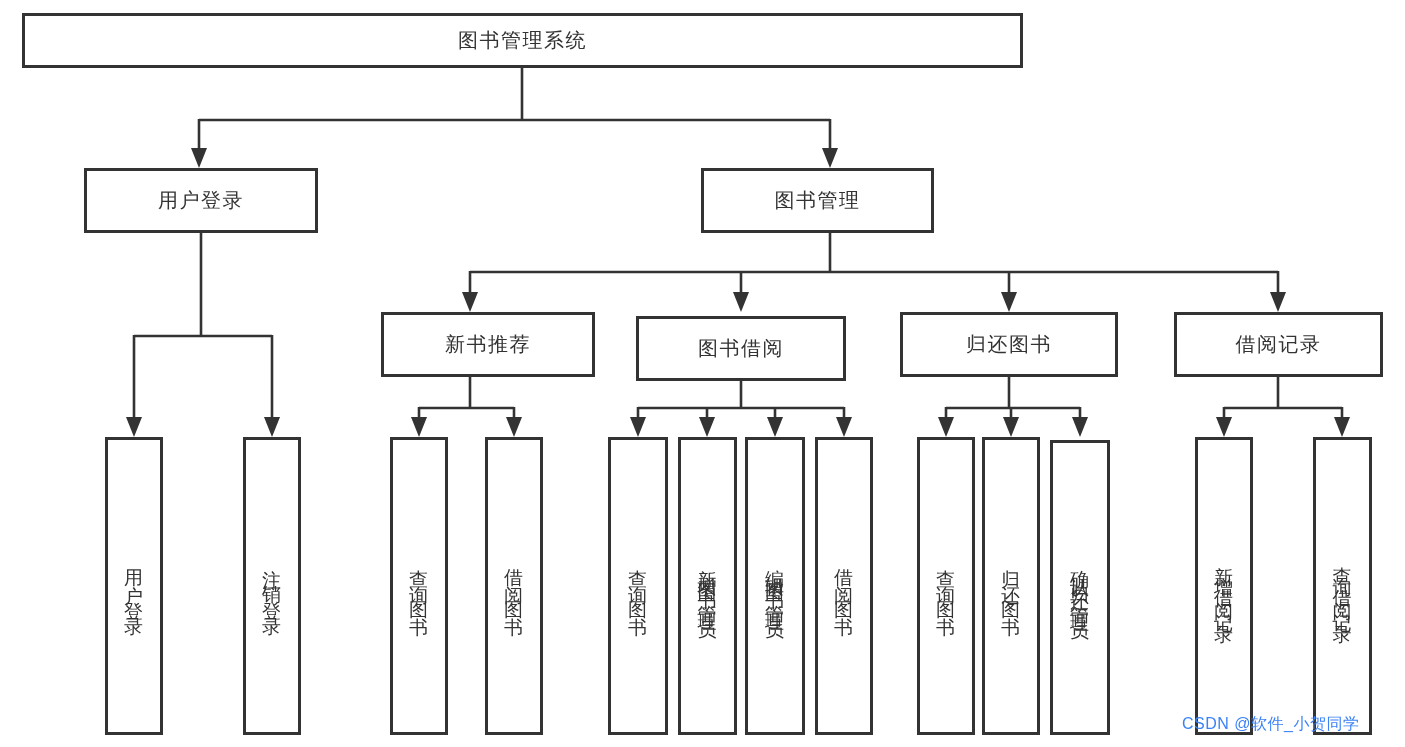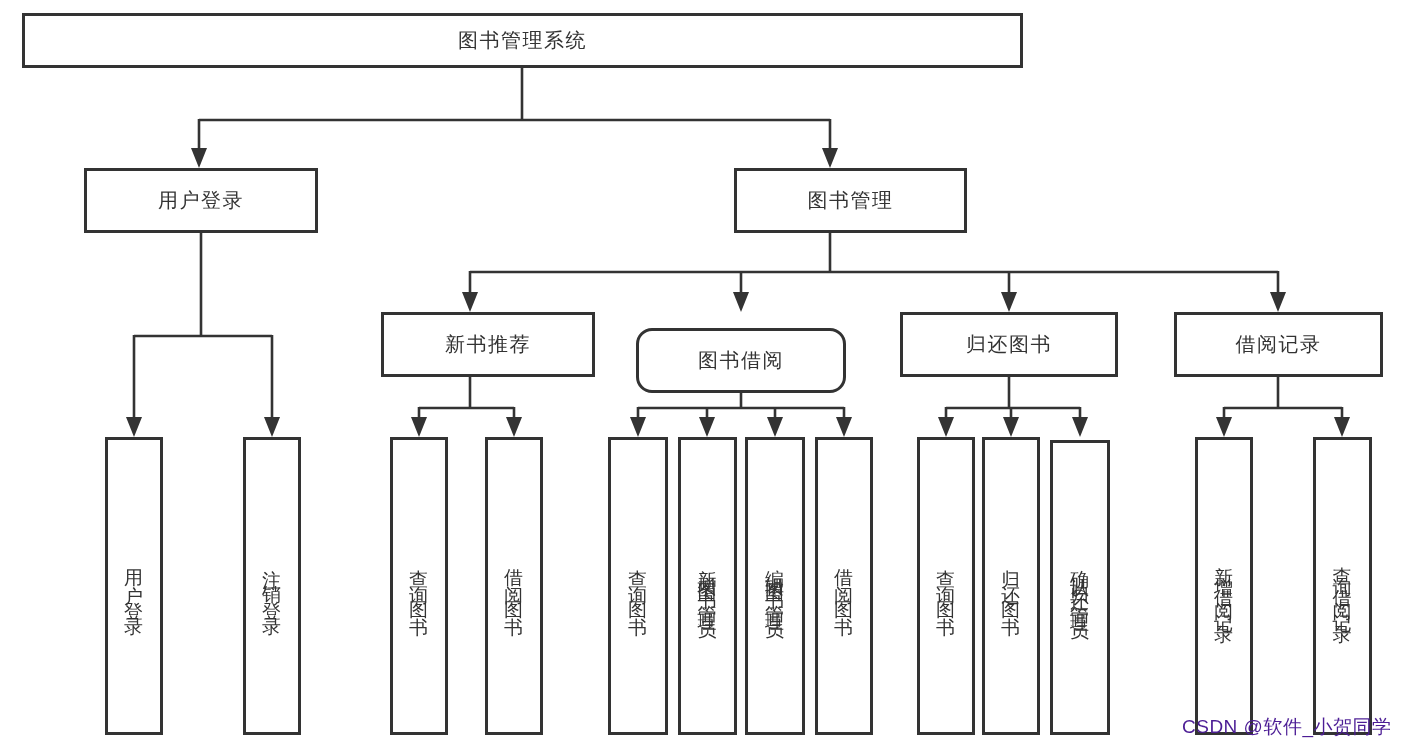--- a/index.html
+++ b/index.html
@@ -8,21 +8,21 @@
   #connectors{position:absolute;left:0;top:0;width:1405px;height:747px;pointer-events:none;}
   .hbox{position:absolute;box-sizing:border-box;border:3px solid #333333;background:#ffffff;
     display:flex;align-items:center;justify-content:center;color:#333333;font-size:20px;
     letter-spacing:1.5px;z-index:2;}
   .vbox{position:absolute;box-sizing:border-box;border:3px solid #333333;background:#ffffff;
     display:flex;align-items:center;justify-content:center;color:#333333;z-index:2;}
   .vbox span{writing-mode:vertical-rl;font-size:19px;color:#333333;line-height:1;}
   .sp4{letter-spacing:0.85em;}
   .sp6{letter-spacing:0.62em;}
   .sp9{letter-spacing:0.38em;}
-  #watermark{position:absolute;left:1182px;top:714px;font-size:19px;color:#4c1d95;
+  #watermark{position:absolute;left:1182px;top:714px;font-size:16px;color:#3b82f6;
     letter-spacing:0.5px;z-index:3;white-space:nowrap;}
 </style>
 </head>
 <body>
 
 <div id="stage">
 
   <svg id="connectors" width="1405" height="747" viewBox="0 0 1405 747">
     <g stroke="#333333" stroke-width="2.6" fill="none">
 
@@ -92,24 +92,24 @@
       <polygon points="1072,417 1088,417 1080,437"></polygon>
 
       <polygon points="1216,417 1232,417 1224,437"></polygon>
       <polygon points="1334,417 1350,417 1342,437"></polygon>
     </g>
   </svg>
 
   <div class="hbox" style="left:22px;top:13px;width:1001px;height:55px;">图书管理系统</div>
 
   <div class="hbox" style="left:84px;top:168px;width:234px;height:65px;">用户登录</div>
-  <div class="hbox" style="left:734px;top:168px;width:233px;height:65px;">图书管理</div>
+  <div class="hbox" style="left:701px;top:168px;width:233px;height:65px;">图书管理</div>
 
   <div class="hbox" style="left:363px;top:312px;width:214px;height:65px;margin-left:18px;">新书推荐</div>
-  <div class="hbox" style="left:636px;top:328px;width:210px;height:65px;border-radius:16px;">图书借阅</div>
+  <div class="hbox" style="left:636px;top:316px;width:210px;height:65px;">图书借阅</div>
   <div class="hbox" style="left:900px;top:312px;width:218px;height:65px;">归还图书</div>
   <div class="hbox" style="left:1174px;top:312px;width:209px;height:65px;text-align:center;">借阅记录</div>
 
   <div class="vbox" style="left:105px;top:437px;width:58px;height:298px;">
     <span class="sp4">用户登录</span>
     </div>
   <div class="vbox" style="left:243px;top:437px;width:58px;height:298px;">
     <span class="sp4">注销登录</span>
     </div>
 

